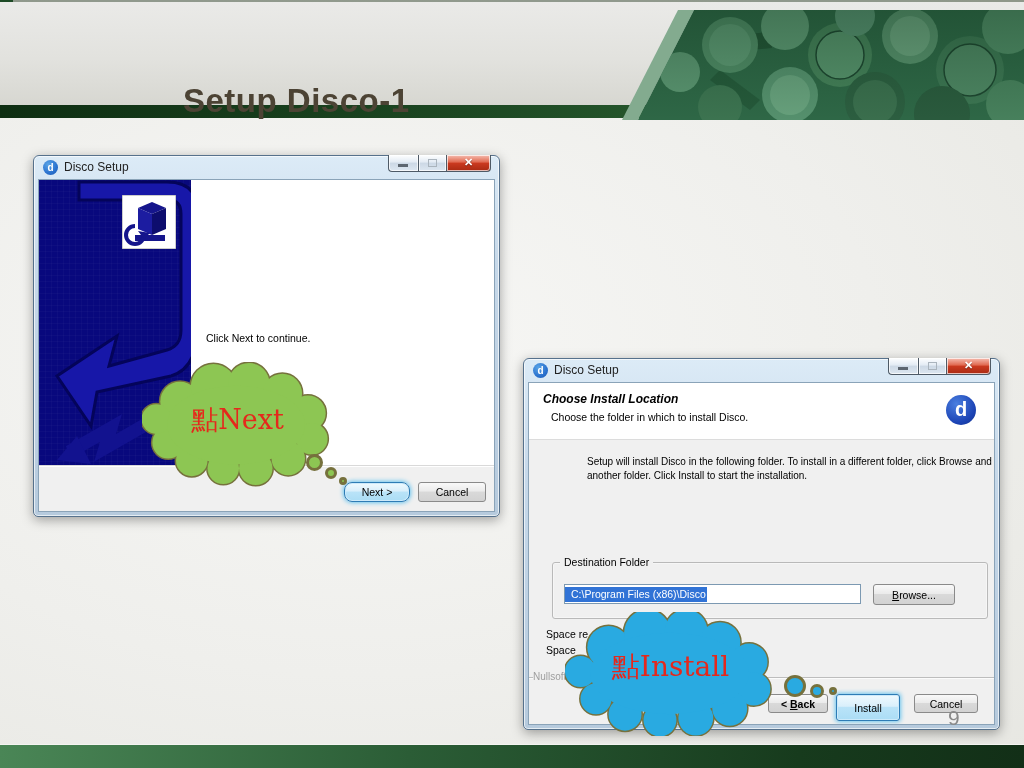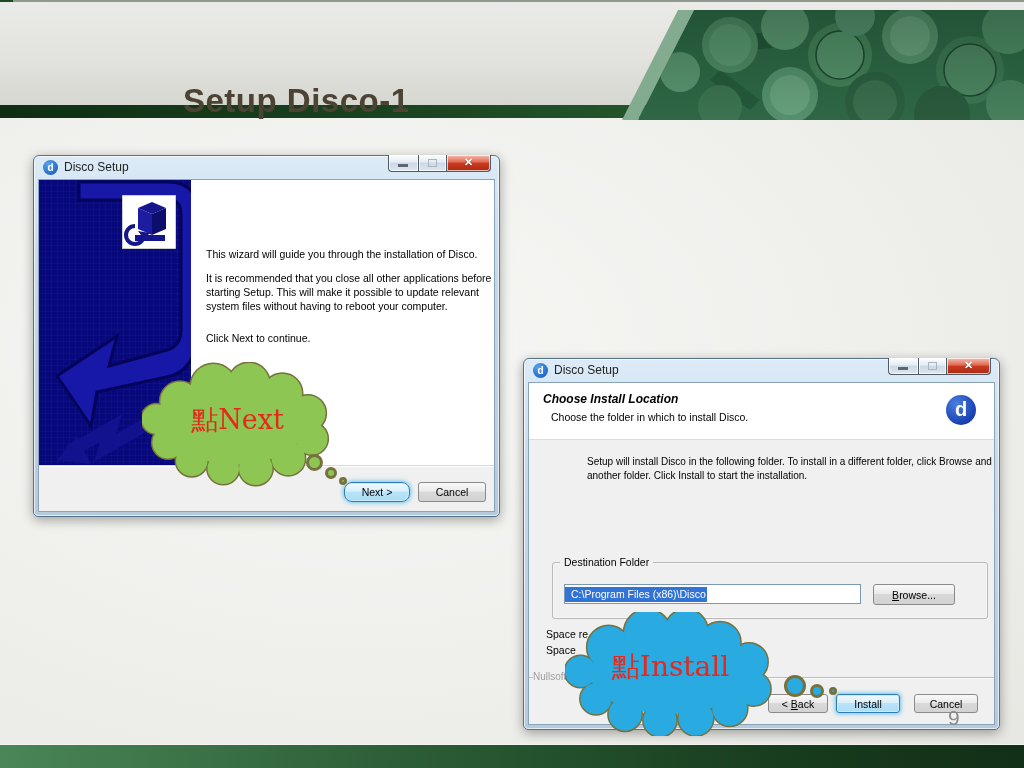--- a/index.html
+++ b/index.html
@@ -165,22 +165,20 @@
       <svg style="position:absolute; left:83px; top:15px;" width="54" height="54" viewBox="0 0 54 54" aria-hidden="true">
         <rect x="0" y="0" width="54" height="54" fill="#fff" stroke="#9a9a9a"></rect>
         <polygon points="16,13 30,7 44,13 30,19" fill="#15158c"></polygon>
         <polygon points="30,19 44,13 44,34 30,40" fill="#0d0d6e"></polygon>
         <polygon points="16,13 30,19 30,40 16,34" fill="#1c1ca0"></polygon>
         <rect x="13" y="40" width="30" height="6" fill="#15158c"></rect>
         <path d="M22 40 A9 9 0 1 1 13 31" fill="none" stroke="#15158c" stroke-width="4"></path>
         <polygon points="22,44 28,38 16,36" fill="#15158c"></polygon>
       </svg>
     </div>
-    <div class="d1-p" style="top:68px; width:300px; white-space:nowrap;">This wizard will guide you through the installation of Disco.</div>
-    <div class="d1-p" style="top:92px; width:296px;">It is recommended that you close all other applications before starting Setup. This will make it possible to update relevant system files without having to reboot your computer.</div>
     <div class="d1-p" style="top:152px; width:296px;">Click Next to continue.</div>
     <div class="d1-footer">
       <button class="btn btn-default" style="left:305px; top:16px; width:66px; height:20px;border-radius:8px;">Next &gt;</button>
       <button class="btn" style="left:379px; top:16px; width:68px; height:20px;">Cancel</button>
     </div>
   </div>
 </div>
 
 <div class="win" style="left:523px; top:358px; width:477px; height:372px;">
   <div class="titlebar">
@@ -208,22 +206,22 @@
     <div class="groupbox" style="left:23px; top:179px; width:436px; height:57px;"></div>
     <div class="group-label" style="left:31px; top:173px;">Destination Folder</div>
     <div class="field" style="left:35px; top:201px; width:297px; height:20px;">
       <span class="sel">C:\Program Files (x86)\Disco</span>
     </div>
     <button class="btn" style="left:344px; top:201px; width:82px; height:21px;"><span class="u">B</span><span>rowse...</span></button>
     <div class="small-line" style="left:17px; top:245px;">Space re</div>
     <div class="small-line" style="left:17px; top:261px;">Space</div>
     <div class="nsis-line" style="left:0; top:294px; width:469px;"></div>
     <div class="nsis-brand" style="left:4px; top:288px;">Nullsoft I</div>
-    <button class="btn" style="left:239px; top:311px; width:60px; height:19px;"><span>&lt; </span><span class="u">B</span><span>ack</span></button>
-    <button class="btn btn-default" style="left:307px; top:311px; width:64px; height:19px;">Install</button>
+    <button class="btn" style="left:239px; top:311px; width:60px; height:19px;font-weight:bold;"><span>&lt; </span><span class="u">B</span><span>ack</span></button>
+    <button class="btn btn-default" style="left:307px; top:311px; width:64px; height:27px;">Install</button>
     <button class="btn" style="left:385px; top:311px; width:64px; height:19px;">Cancel</button>
   </div>
 </div>
 
 <svg class="cloud" style="left:142px; top:362px;" width="198" height="128" viewBox="0 0 200 130" aria-hidden="true">
   <g fill="#8dc653" stroke="#76713d" stroke-width="3">
     <circle cx="38" cy="40" r="20"></circle>
       <circle cx="72" cy="25" r="23"></circle>
       <circle cx="108" cy="22" r="21"></circle>
     <circle cx="142" cy="32" r="20"></circle>

